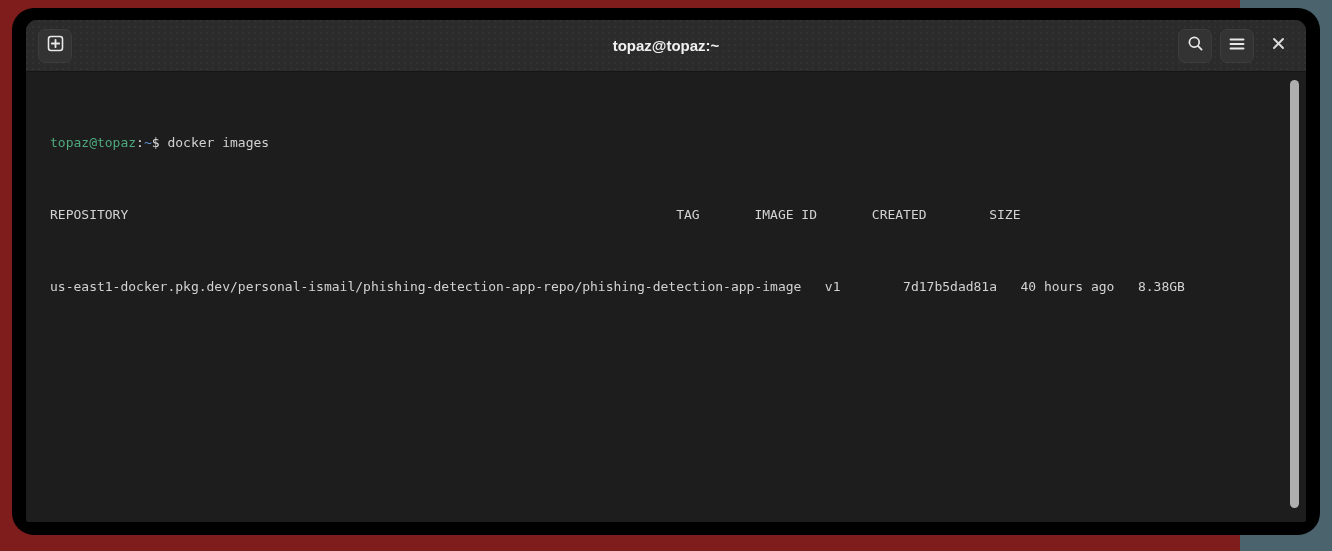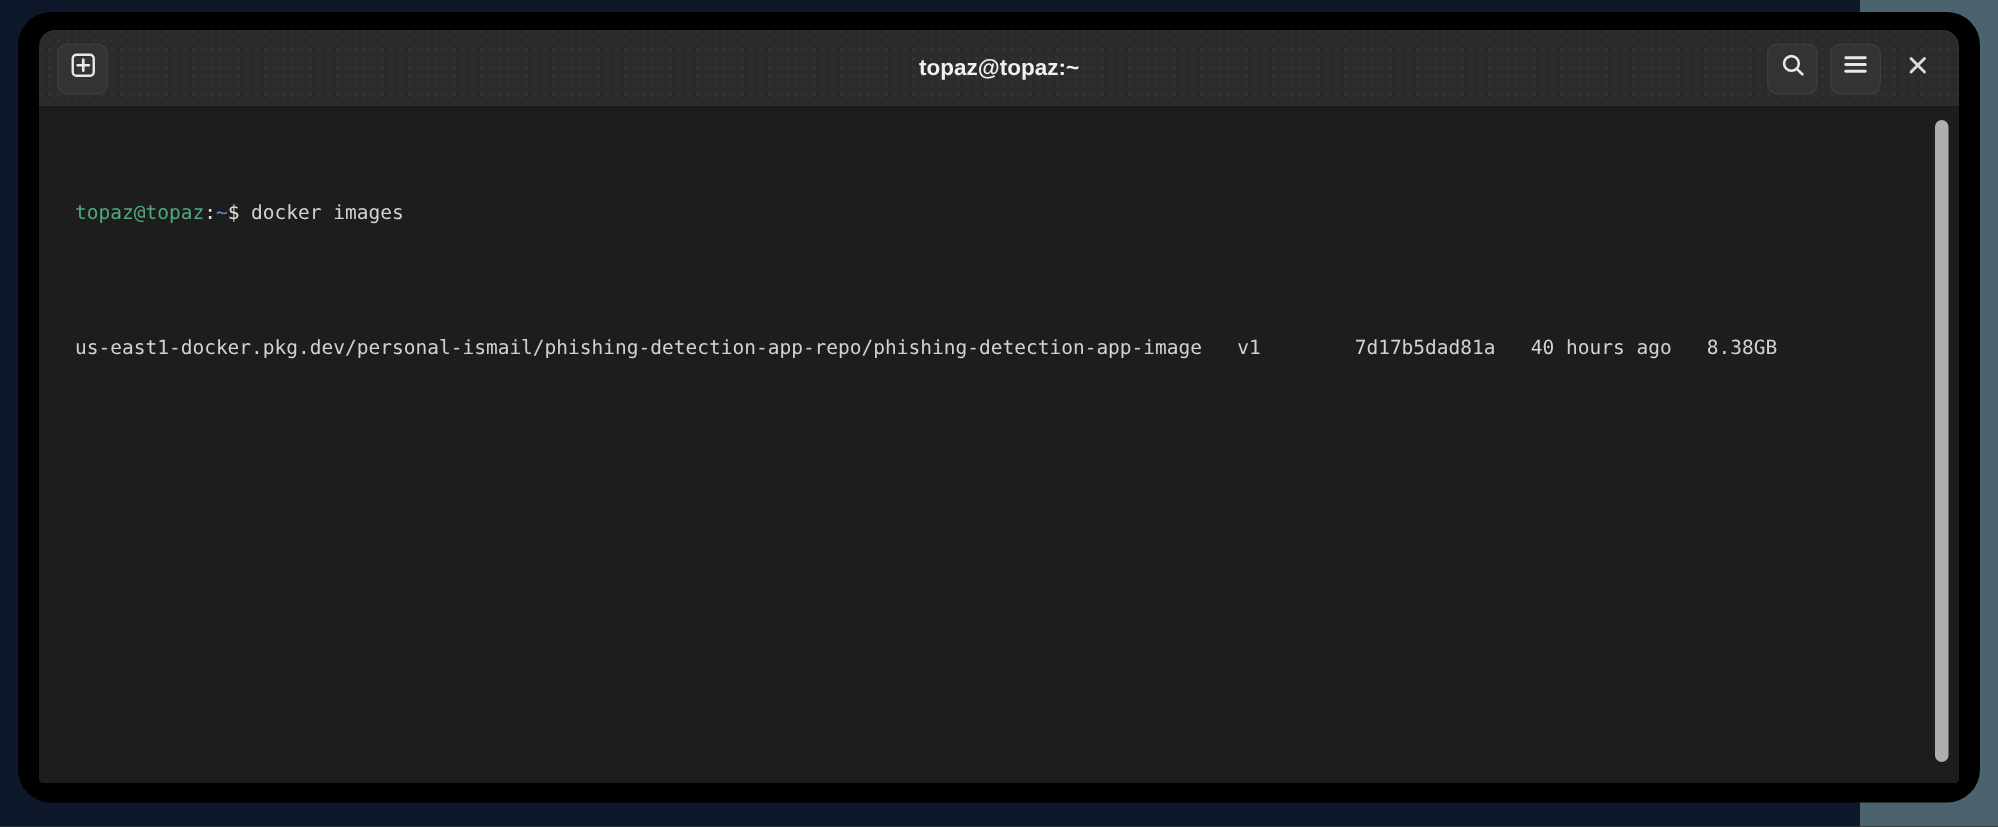--- a/index.html
+++ b/index.html
@@ -12,21 +12,21 @@
     background: #4a636d;
     font-family: "Liberation Sans", sans-serif;
     overflow: hidden;
   }
 
   
   #desktop {
     position: relative;
     width: 1240px;
     height: 551px;
-    background: #0f172a;
+    background: #7f1d1d;
   }
 
   .window-shadow {
     position: absolute;
     left: 12px;
     top: 8px;
     width: 1308px;
     height: 527px;
     background: #000000;
     border-radius: 22px;
@@ -233,20 +233,21 @@
 
       </div>
     </div>
 
     <div class="terminal">
 
       <div class="term-content">
 
         <div class="line"><span class="c-green">topaz@topaz</span><span class="c-white">:</span><span class="c-blue">~</span><span class="c-white">$ </span><span class="c-gray">docker images</span></div>
 
+        <div class="line c-gray">REPOSITORY                                                                      TAG       IMAGE ID       CREATED        SIZE</div>
 
         <div class="line c-gray">us-east1-docker.pkg.dev/personal-ismail/phishing-detection-app-repo/phishing-detection-app-image   v1        7d17b5dad81a   40 hours ago   8.38GB</div>
 
 
       </div>
 
       <div class="scrollbar-track">
         <div class="scrollbar-thumb"></div>
       </div>
 

